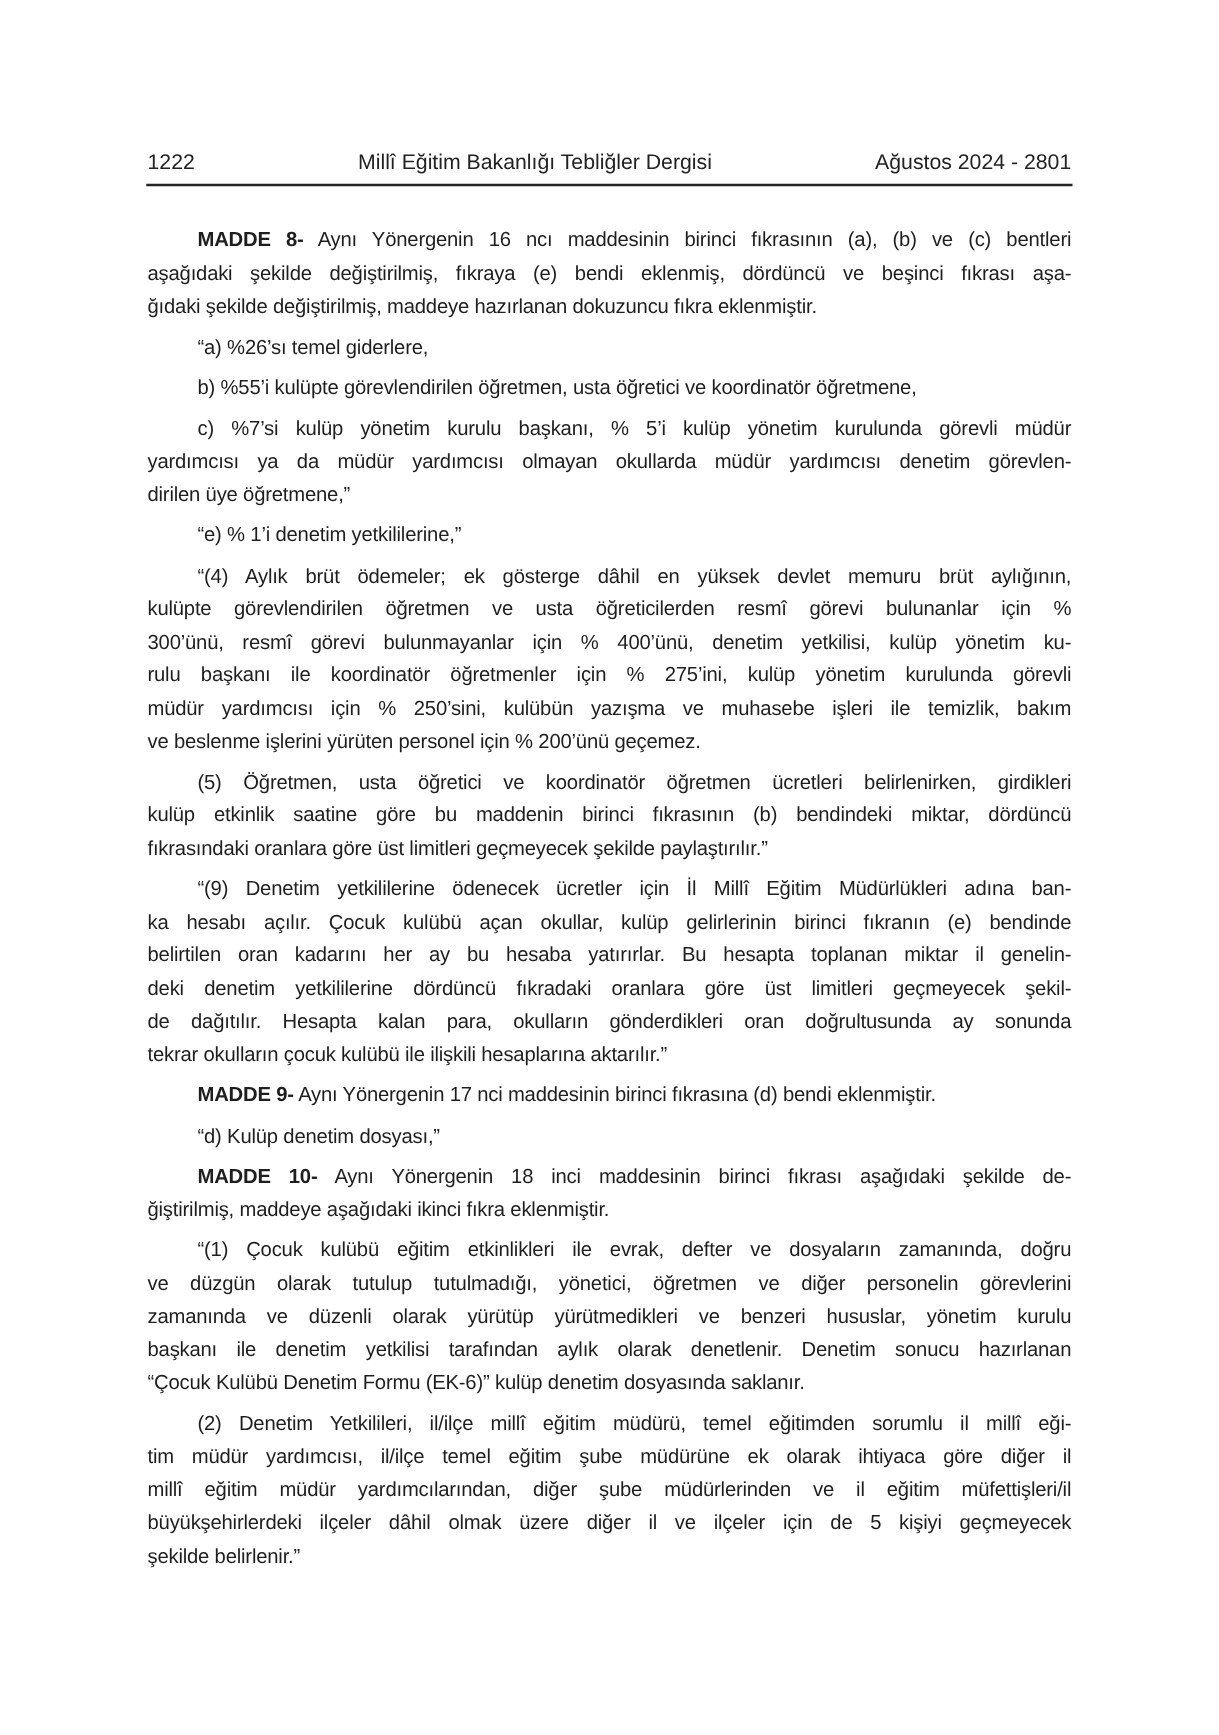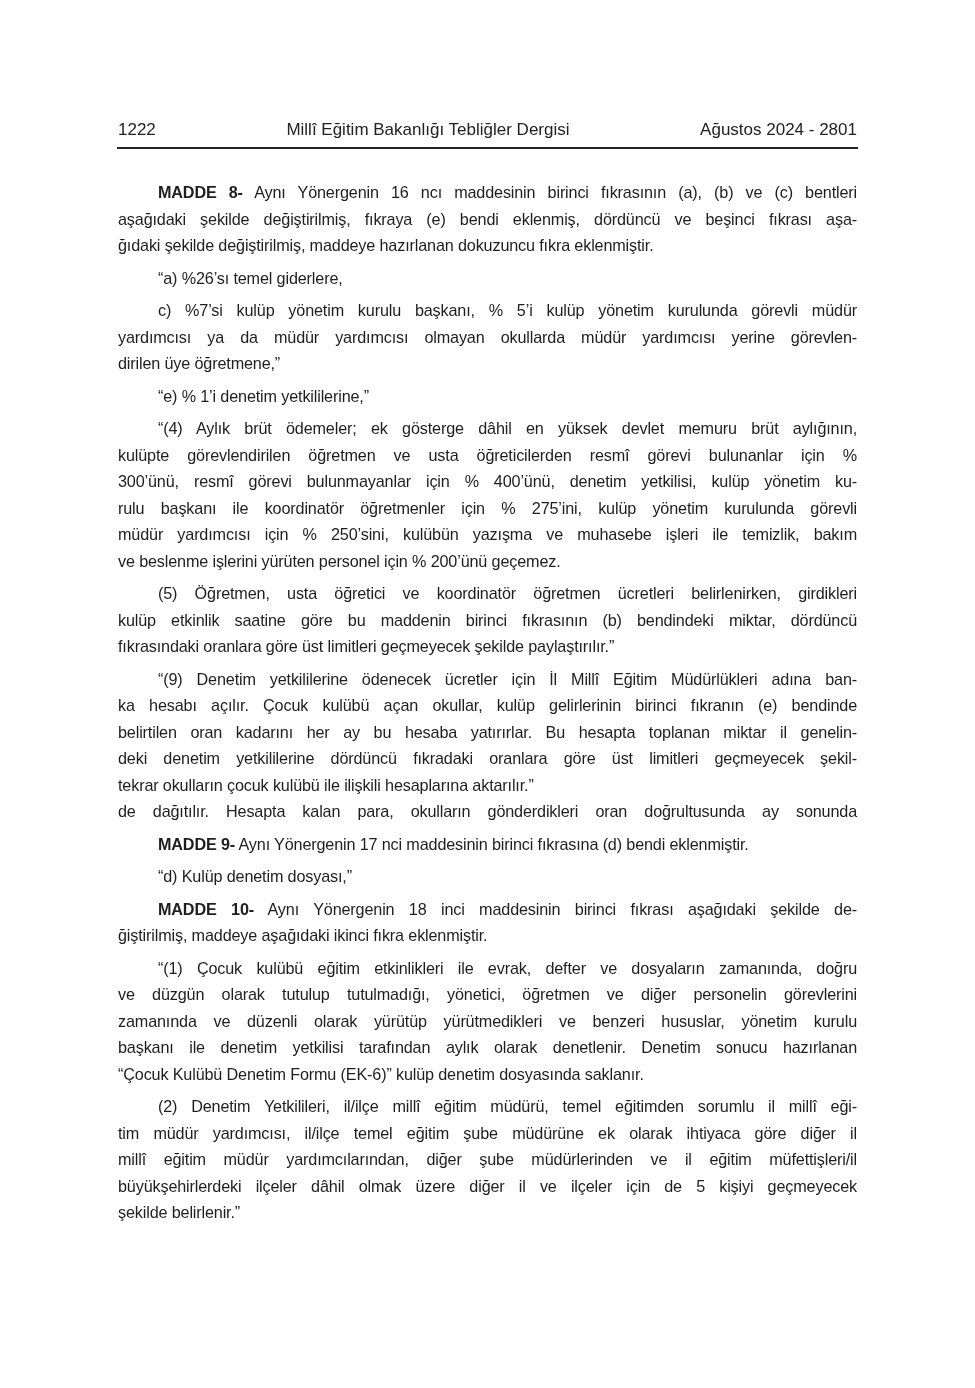--- a/index.html
+++ b/index.html
@@ -64,22 +64,25 @@
   <div class="doc-body">
       <div class="paragraph">
         <div class="line first"><b class="lead">MADDE 8-</b> Aynı Yönergenin 16 ncı maddesinin birinci fıkrasının (a), (b) ve (c) bentleri</div>
         <div class="line">aşağıdaki şekilde değiştirilmiş, fıkraya (e) bendi eklenmiş, dördüncü ve beşinci fıkrası aşa-</div>
         <div class="line last">ğıdaki şekilde değiştirilmiş, maddeye hazırlanan dokuzuncu fıkra eklenmiştir.</div>
       </div>
       <div class="paragraph">
         <div class="line first last">“a) %26’sı temel giderlere,</div>
       </div>
       <div class="paragraph">
+        <div class="line first last">b) %55’i kulüpte görevlendirilen öğretmen, usta öğretici ve koordinatör öğretmene,</div>
+      </div>
+      <div class="paragraph">
         <div class="line first">c) %7’si kulüp yönetim kurulu başkanı, % 5’i kulüp yönetim kurulunda görevli müdür</div>
-        <div class="line">yardımcısı ya da müdür yardımcısı olmayan okullarda müdür yardımcısı yerine görevlen-</div>
+        <div class="line">yardımcısı ya da müdür yardımcısı olmayan okullarda müdür yardımcısı denetim görevlen-</div>
         <div class="line last">dirilen üye öğretmene,”</div>
       </div>
       <div class="paragraph">
         <div class="line first last">“e) % 1’i denetim yetkililerine,”</div>
       </div>
       <div class="paragraph">
         <div class="line first">“(4) Aylık brüt ödemeler; ek gösterge dâhil en yüksek devlet memuru brüt aylığının,</div>
         <div class="line">kulüpte görevlendirilen öğretmen ve usta öğreticilerden resmî görevi bulunanlar için %</div>
         <div class="line">300’ünü, resmî görevi bulunmayanlar için % 400’ünü, denetim yetkilisi, kulüp yönetim ku-</div>
         <div class="line">rulu başkanı ile koordinatör öğretmenler için % 275’ini, kulüp yönetim kurulunda görevli</div>
@@ -89,22 +92,22 @@
       <div class="paragraph">
         <div class="line first">(5) Öğretmen, usta öğretici ve koordinatör öğretmen ücretleri belirlenirken, girdikleri</div>
         <div class="line">kulüp etkinlik saatine göre bu maddenin birinci fıkrasının (b) bendindeki miktar, dördüncü</div>
         <div class="line last">fıkrasındaki oranlara göre üst limitleri geçmeyecek şekilde paylaştırılır.”</div>
       </div>
       <div class="paragraph">
         <div class="line first">“(9) Denetim yetkililerine ödenecek ücretler için İl Millî Eğitim Müdürlükleri adına ban-</div>
         <div class="line">ka hesabı açılır. Çocuk kulübü açan okullar, kulüp gelirlerinin birinci fıkranın (e) bendinde</div>
         <div class="line">belirtilen oran kadarını her ay bu hesaba yatırırlar. Bu hesapta toplanan miktar il genelin-</div>
         <div class="line">deki denetim yetkililerine dördüncü fıkradaki oranlara göre üst limitleri geçmeyecek şekil-</div>
+        <div class="line">de dağıtılır. Hesapta kalan para, okulların gönderdikleri oran doğrultusunda ay sonunda</div>
         <div class="line last">tekrar okulların çocuk kulübü ile ilişkili hesaplarına aktarılır.”</div>
-        <div class="line">de dağıtılır. Hesapta kalan para, okulların gönderdikleri oran doğrultusunda ay sonunda</div>
       </div>
       <div class="paragraph">
         <div class="line first last"><b class="lead">MADDE 9-</b> Aynı Yönergenin 17 nci maddesinin birinci fıkrasına (d) bendi eklenmiştir.</div>
       </div>
       <div class="paragraph">
         <div class="line first last">“d) Kulüp denetim dosyası,”</div>
       </div>
       <div class="paragraph">
         <div class="line first"><b class="lead">MADDE 10-</b> Aynı Yönergenin 18 inci maddesinin birinci fıkrası aşağıdaki şekilde de-</div>
         <div class="line last">ğiştirilmiş, maddeye aşağıdaki ikinci fıkra eklenmiştir.</div>

